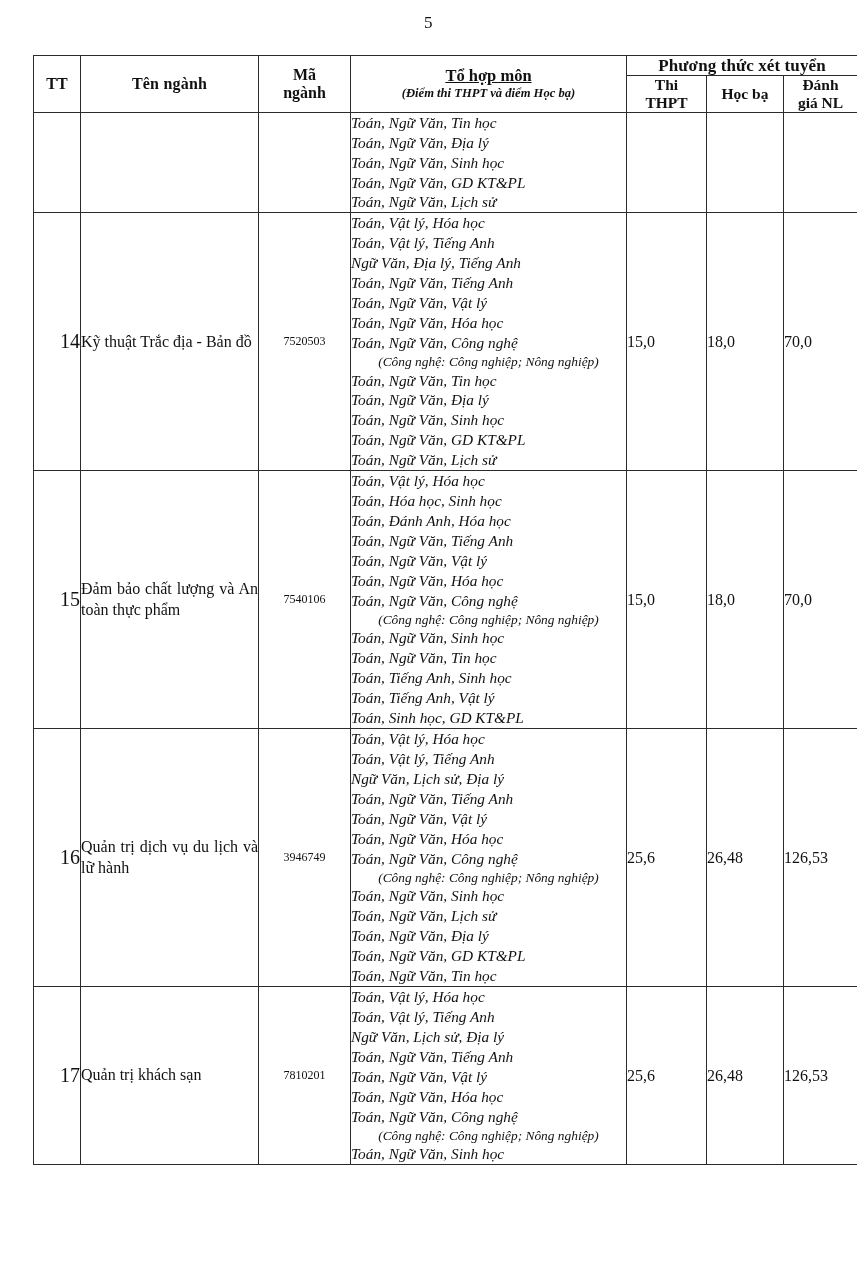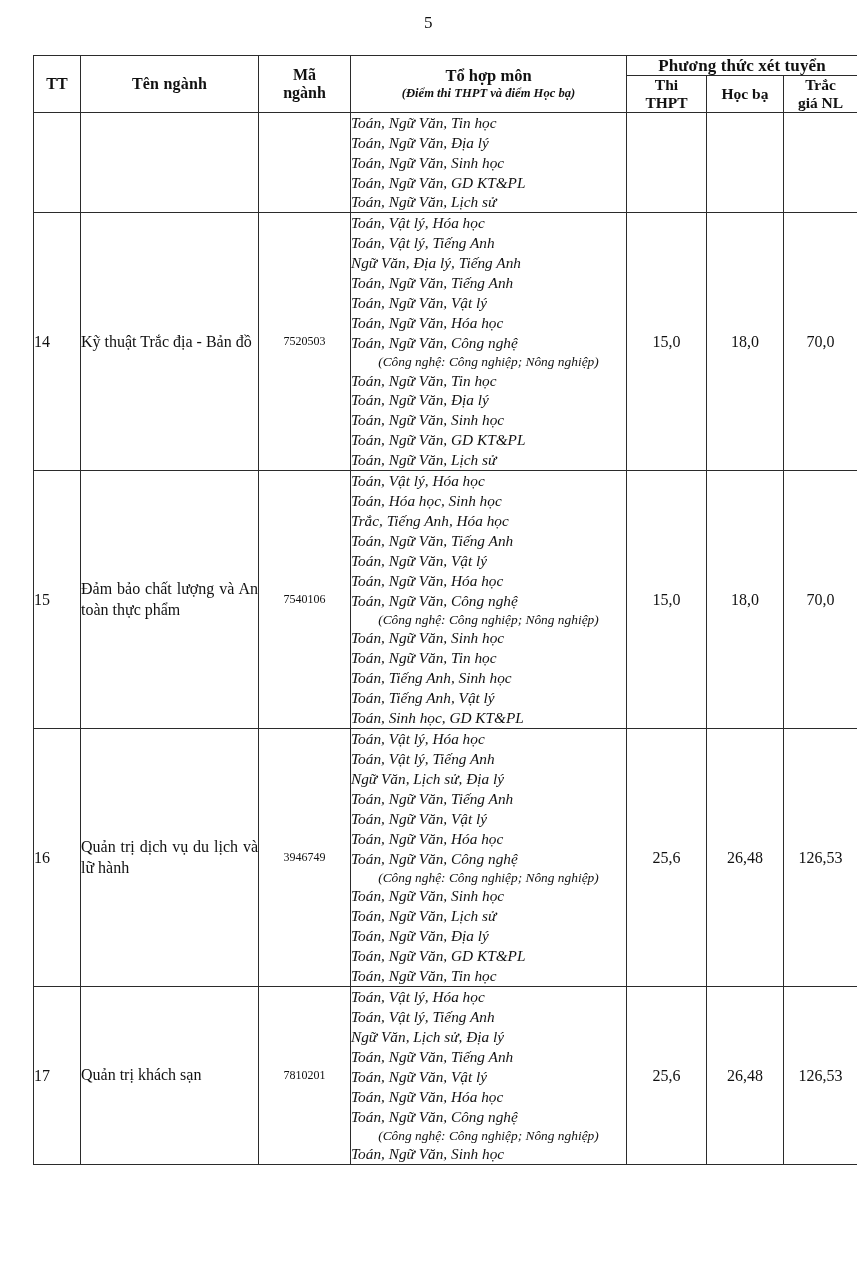--- a/index.html
+++ b/index.html
@@ -84,35 +84,36 @@
   th.h-sub {
     font-size: 15.5px;
     line-height: 1.15;
     padding: 4px 2px 5px 2px;
   }
   .h-combo-main {
     font-weight: bold;
     font-size: 16.5px;
     display: block;
     line-height: 1.2;
+    text-decoration: underline;
   }
   .h-combo-sub {
     display: block;
     font-style: italic;
     font-weight: bold;
     font-size: 12.6px;
     line-height: 1.25;
     margin-top: 1px;
   }
   .h-name-label { letter-spacing: 0.2px; }
 
   
   td.tt {
-    text-align: left;
-    font-size: 16px;
+    text-align: right;
+    font-size: 20px;
     vertical-align: middle;
   }
   td.name {
     text-align: justify;
     text-align-last: left;
     font-size: 16px;
     line-height: 1.28;
     padding: 2px 7px 2px 8px;
     vertical-align: middle;
     hyphens: none;
@@ -131,21 +132,20 @@
   td.combo .line { display: block; white-space: nowrap; font-style: italic; }
   td.combo .note {
     display: block;
     font-style: italic;
     font-size: 13.4px;
     line-height: 1.3;
     white-space: nowrap;
     text-align: center;
   }
   td.score {
-    text-align: center;
     font-size: 16px;
     vertical-align: middle;
   }
 
   
   tr.continuation td.tt,
   tr.continuation td.name,
   tr.continuation td.code,
   tr.continuation td.score { }
 </style>
@@ -181,21 +181,21 @@
           </th>
           <th class="h-group" colspan="3">Phương thức xét tuyển</th>
         </tr>
         <tr>
           <th class="h-sub">
             <span>Thi</span><br>
             <span>THPT</span>
           </th>
           <th class="h-sub">Học bạ</th>
           <th class="h-sub">
-            <span>Trắc</span><br>
+            <span>Đánh</span><br>
             <span>giá NL</span>
           </th>
         </tr>
       </thead>
       <tbody id="table-body">
           <tr class="continuation">
             <td class="tt"></td>
             <td class="name"></td>
             <td class="code"></td>
             <td class="combo">
@@ -232,21 +232,21 @@
             <td class="score">18,0</td>
             <td class="score">70,0</td>
           </tr>
           <tr>
             <td class="tt">15</td>
             <td class="name">Đảm bảo chất lượng và An toàn thực phẩm</td>
             <td class="code">7540106</td>
             <td class="combo">
               <span class="line">Toán, Vật lý, Hóa học</span>
               <span class="line">Toán, Hóa học, Sinh học</span>
-              <span class="line">Trắc, Tiếng Anh, Hóa học</span>
+              <span class="line">Toán, Đánh Anh, Hóa học</span>
               <span class="line">Toán, Ngữ Văn, Tiếng Anh</span>
               <span class="line">Toán, Ngữ Văn, Vật lý</span>
               <span class="line">Toán, Ngữ Văn, Hóa học</span>
               <span class="line">Toán, Ngữ Văn, Công nghệ</span>
               <span class="note">(Công nghệ: Công nghiệp; Nông nghiệp)</span>
               <span class="line">Toán, Ngữ Văn, Sinh học</span>
               <span class="line">Toán, Ngữ Văn, Tin học</span>
               <span class="line">Toán, Tiếng Anh, Sinh học</span>
               <span class="line">Toán, Tiếng Anh, Vật lý</span>
               <span class="line">Toán, Sinh học, GD KT&amp;PL</span>

